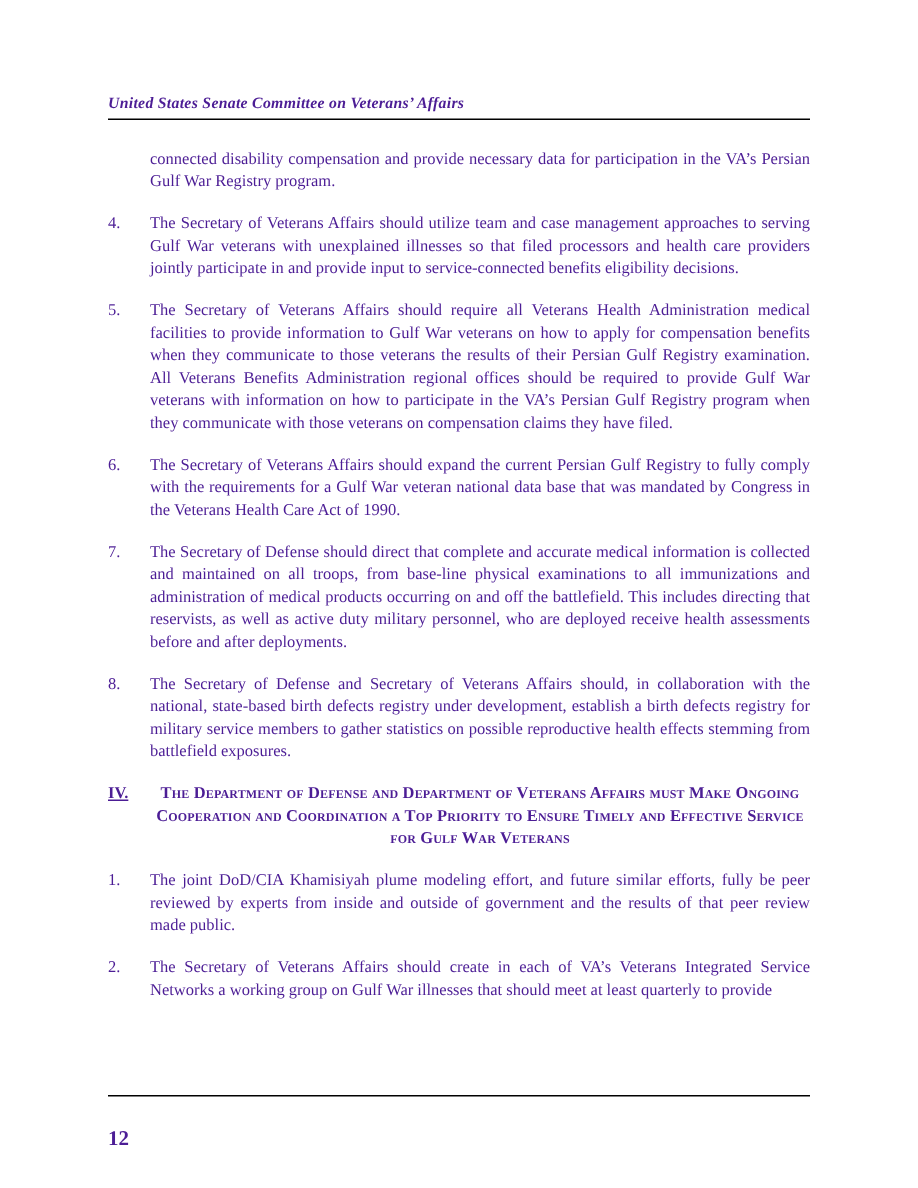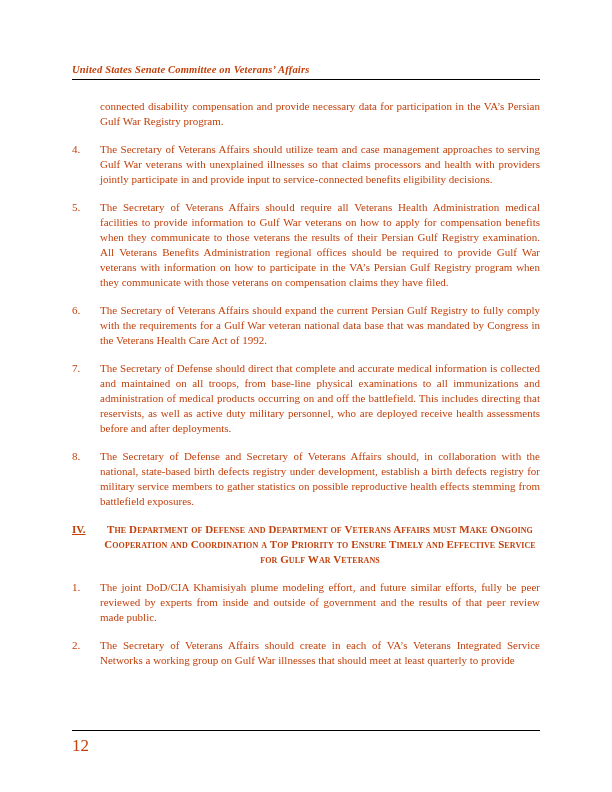--- a/index.html
+++ b/index.html
@@ -7,21 +7,21 @@
     padding: 0;
     background: #e8e8e8;
   }
   .page {
     position: relative;
     width: 612px;
     height: 792px;
     margin: 0 auto;
     background: #ffffff;
     font-family: "Liberation Serif", serif;
-    color: #c2410c;
+    color: #4c1d95;
     box-sizing: border-box;
     overflow: hidden;
   }
   .content {
     position: absolute;
     top: 64px;
     left: 72px;
     right: 72px;
   }
   .running-header .title {
@@ -73,53 +73,54 @@
     text-align: center;
     letter-spacing: 0.1px;
   }
   .footer {
     position: absolute;
     top: 726px;
     left: 72px;
     right: 72px;
   }
   .footer .page-number {
-    margin-top: 5px;
-    font-size: 17px;
+    margin-top: 21px;
+    font-size: 14px;
+    font-weight: bold;
   }
 </style>
 </head>
 <body>
 
 <div class="page">
 
   <div class="content">
 
     <div class="running-header">
       <div class="title">United States Senate Committee on Veterans’ Affairs</div>
       <div class="rule"></div>
     </div>
 
     <div class="body-text">
 
       <p class="para">connected disability compensation and provide necessary data for participation in the VA’s Persian Gulf War Registry program.</p>
 
       <div class="item">
         <div class="num">4.</div>
-        <div class="txt">The Secretary of Veterans Affairs should utilize team and case management approaches to serving Gulf War veterans with unexplained illnesses so that claims processors and health with providers jointly participate in and provide input to service-connected benefits eligibility decisions.</div>
+        <div class="txt">The Secretary of Veterans Affairs should utilize team and case management approaches to serving Gulf War veterans with unexplained illnesses so that filed processors and health care providers jointly participate in and provide input to service-connected benefits eligibility decisions.</div>
       </div>
 
       <div class="item">
         <div class="num">5.</div>
         <div class="txt">The Secretary of Veterans Affairs should require all Veterans Health Administration medical facilities to provide information to Gulf War veterans on how to apply for compensation benefits when they communicate to those veterans the results of their Persian Gulf Registry examination.  All Veterans Benefits Administration regional offices should be required to provide Gulf War veterans with information on how to participate in the VA’s Persian Gulf Registry program when they communicate with those veterans on compensation claims they have filed.</div>
       </div>
 
       <div class="item">
         <div class="num">6.</div>
-        <div class="txt">The Secretary of Veterans Affairs should expand the current Persian Gulf Registry to fully comply with the requirements for a Gulf War veteran national data base that was mandated by Congress in the Veterans Health Care Act of 1992.</div>
+        <div class="txt">The Secretary of Veterans Affairs should expand the current Persian Gulf Registry to fully comply with the requirements for a Gulf War veteran national data base that was mandated by Congress in the Veterans Health Care Act of 1990.</div>
       </div>
 
       <div class="item">
         <div class="num">7.</div>
         <div class="txt">The Secretary of Defense should direct that complete and accurate medical information is collected and maintained on all troops, from base-line physical examinations to all immunizations and administration of medical products occurring on and off the battlefield. This includes directing that reservists, as well as active duty military personnel, who are deployed receive health assessments before and after deployments.</div>
       </div>
 
       <div class="item">
         <div class="num">8.</div>
         <div class="txt">The Secretary of Defense and Secretary of Veterans Affairs should, in collaboration with the national, state-based birth defects registry under development, establish a birth defects registry for military service members to gather statistics on possible reproductive health effects stemming from battlefield exposures.</div>

